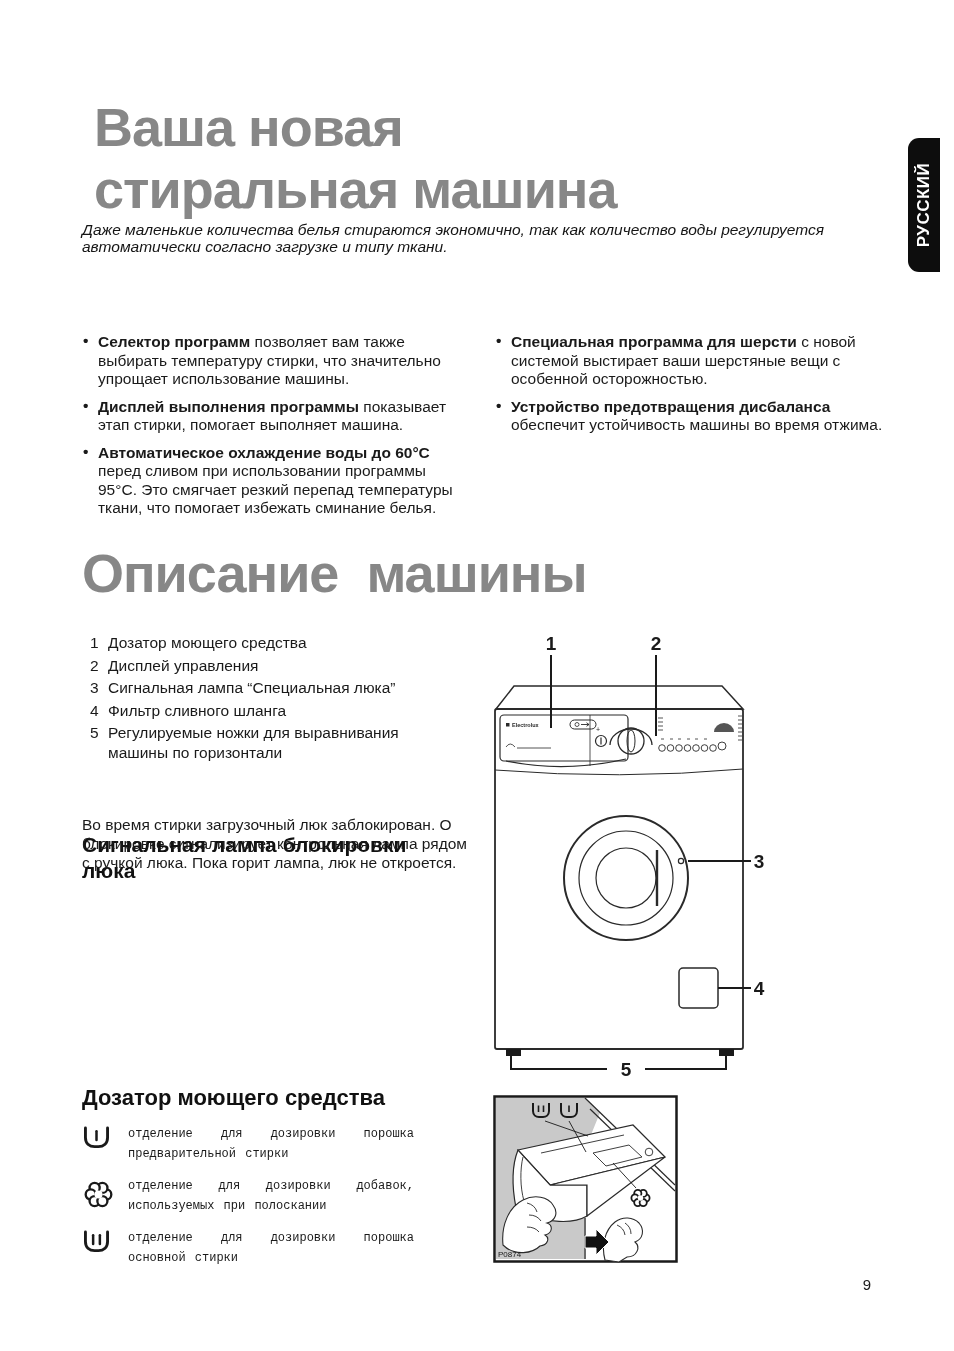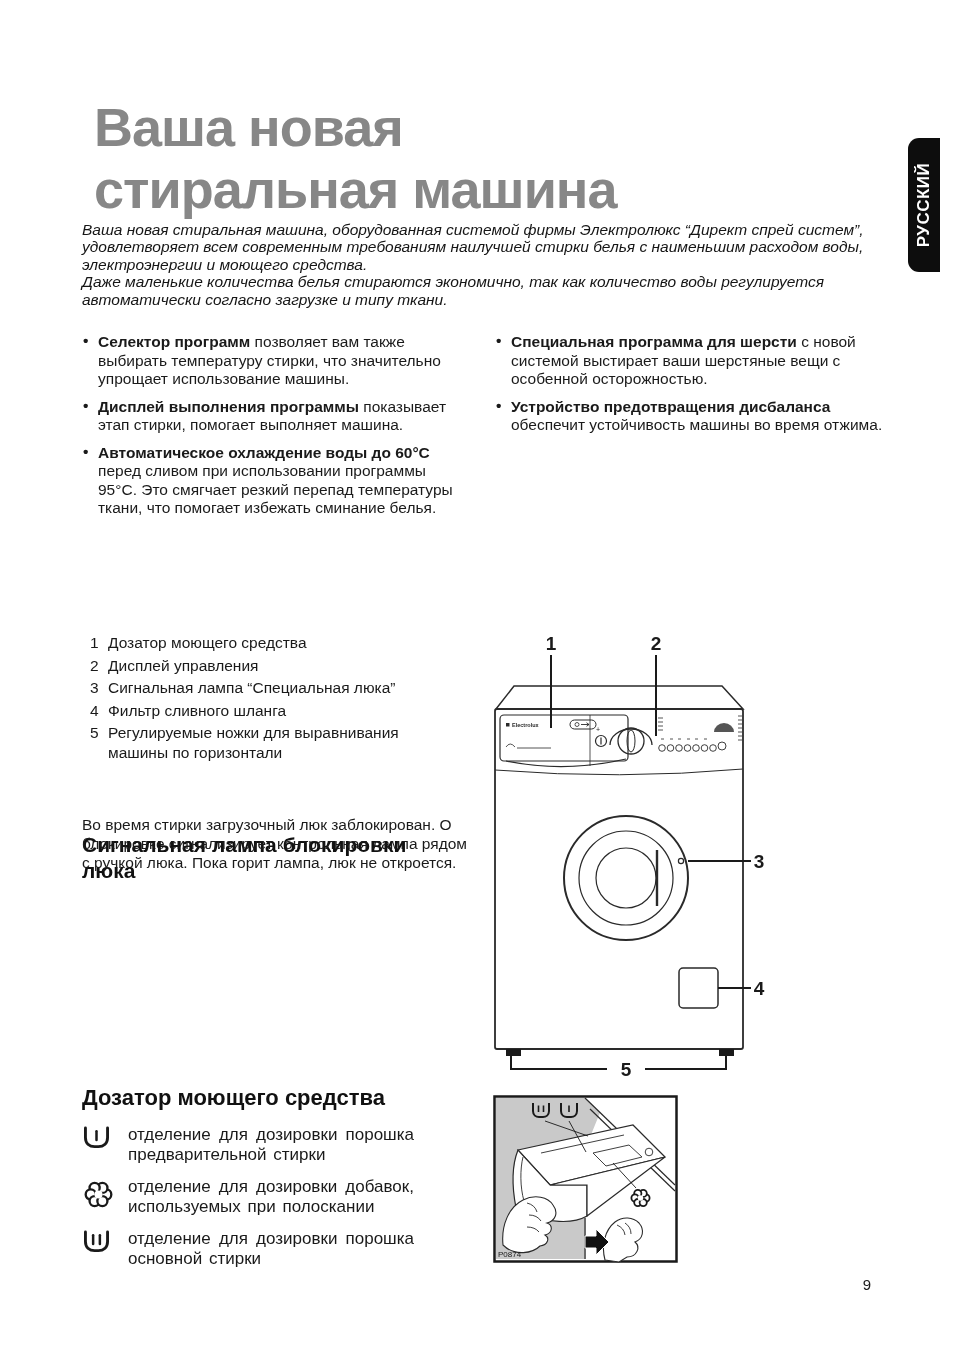--- a/index.html
+++ b/index.html
@@ -36,21 +36,21 @@
 
   h3.sub{left:82px;top:832px;margin:0;width:350px;font-size:21px;line-height:25.5px;
          font-weight:bold;color:#111;}
   p.body{left:82px;top:816px;width:392px;margin:0;font-size:15.5px;line-height:18.8px;}
 
   h3.sub2{left:82px;top:1085px;margin:0;width:400px;font-size:22px;line-height:26px;
           font-weight:bold;color:#111;}
   .disp-items{left:82px;top:1125px;width:332px;}
   .disp-item{display:flex;margin-bottom:13px;}
   .disp-icon{flex:0 0 46px;padding-top:1px;}
-  .disp-text{flex:1;font-size:17px;line-height:19.5px;text-align:justify;word-spacing:2px;}
+  .disp-text{flex:1;font-size:12px;line-height:19.5px;text-align:justify;word-spacing:2px;font-family:Liberation Mono, monospace;}
 
   .pagenum{left:852px;top:1276px;width:30px;font-size:15px;text-align:center;}
 
   svg text{font-family:"Liberation Sans",sans-serif;}
   .callout{font-size:19px;font-weight:bold;fill:#1a1a1a;}
 </style>
 </head>
 <body>
 
 <div class="page">
@@ -58,21 +58,20 @@
   <div class="abs ru-tab">
     <span>РУССКИЙ</span>
   </div>
 
   <h1 class="abs title">
     <span>Ваша новая</span><br>
     <span>стиральная машина</span>
   </h1>
 
   <p class="abs intro">
-    <span class="blk">Ваша новая стиральная машина, оборудованная системой фирмы Электролюкс “Директ спрей систем”, удовлетворяет всем современным требованиям наилучшей стирки белья с наименьшим расходом воды, электроэнергии и моющего средства.</span>
     <span class="blk">Даже маленькие количества белья стираются экономично, так как количество воды регулируется автоматически согласно загрузке и типу ткани.</span>
   </p>
 
   <ul class="abs features col-left">
     <li>
       <span class="dot">•</span>
       <span class="b">Селектор программ</span><span> позволяет вам также выбирать температуру стирки, что значительно упрощает использование машины.</span>
     </li>
     <li>
       <span class="dot">•</span>
@@ -88,20 +87,21 @@
     <li>
       <span class="dot">•</span>
       <span class="b">Специальная программа для шерсти</span><span> с новой системой выстирает ваши шерстяные вещи с особенной осторожностью.</span>
     </li>
     <li>
       <span class="dot">•</span>
       <span class="b">Устройство предотвращения дисбаланса</span><span> обеспечит устойчивость машины во время отжима.</span>
     </li>
   </ul>
 
+  <h2 class="abs sec">Описание машины</h2>
 
   <ol class="abs parts">
     <li>
         <span class="num">1</span>
         <span class="lbl">Дозатор моющего средства</span>
       </li>
     <li>
         <span class="num">2</span>
         <span class="lbl">Дисплей управления</span>
       </li>

